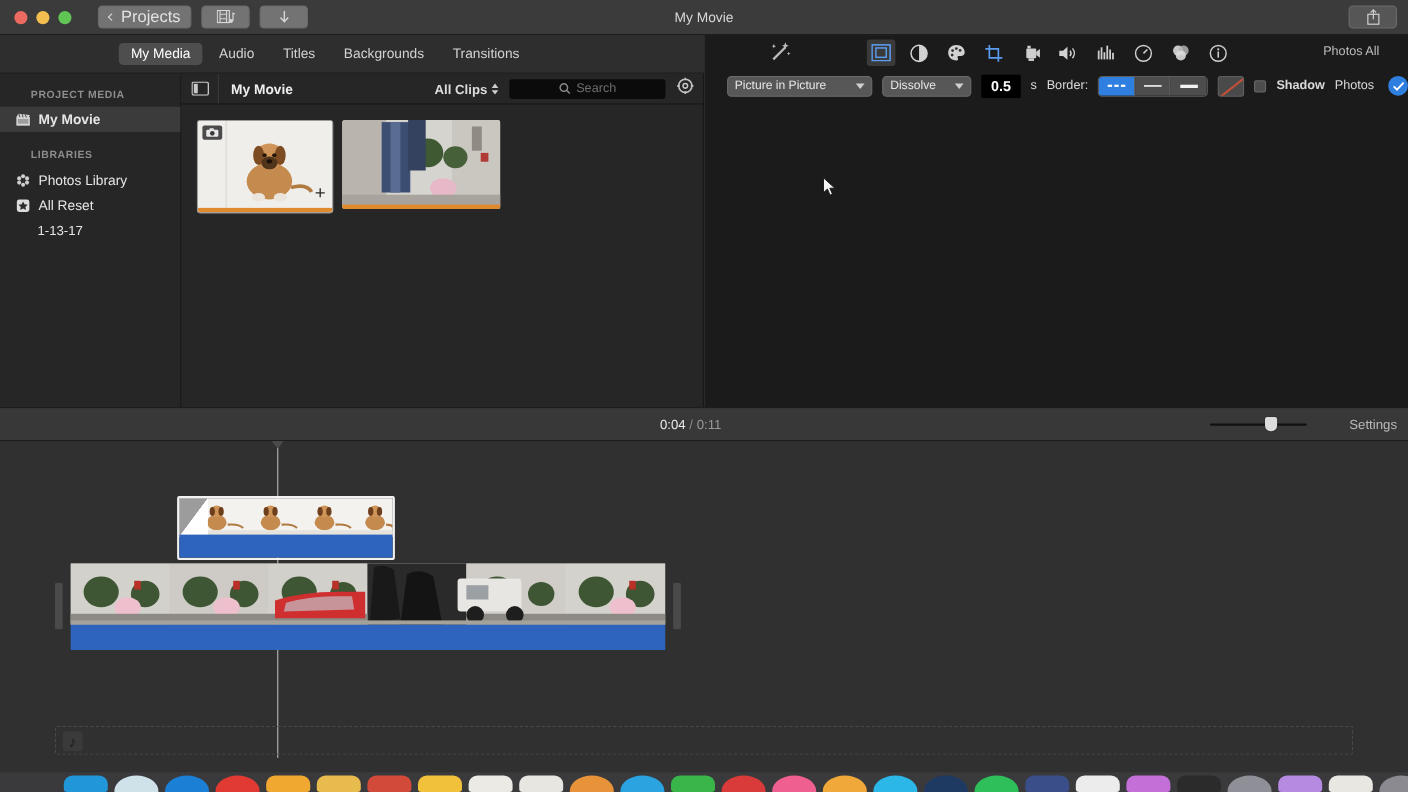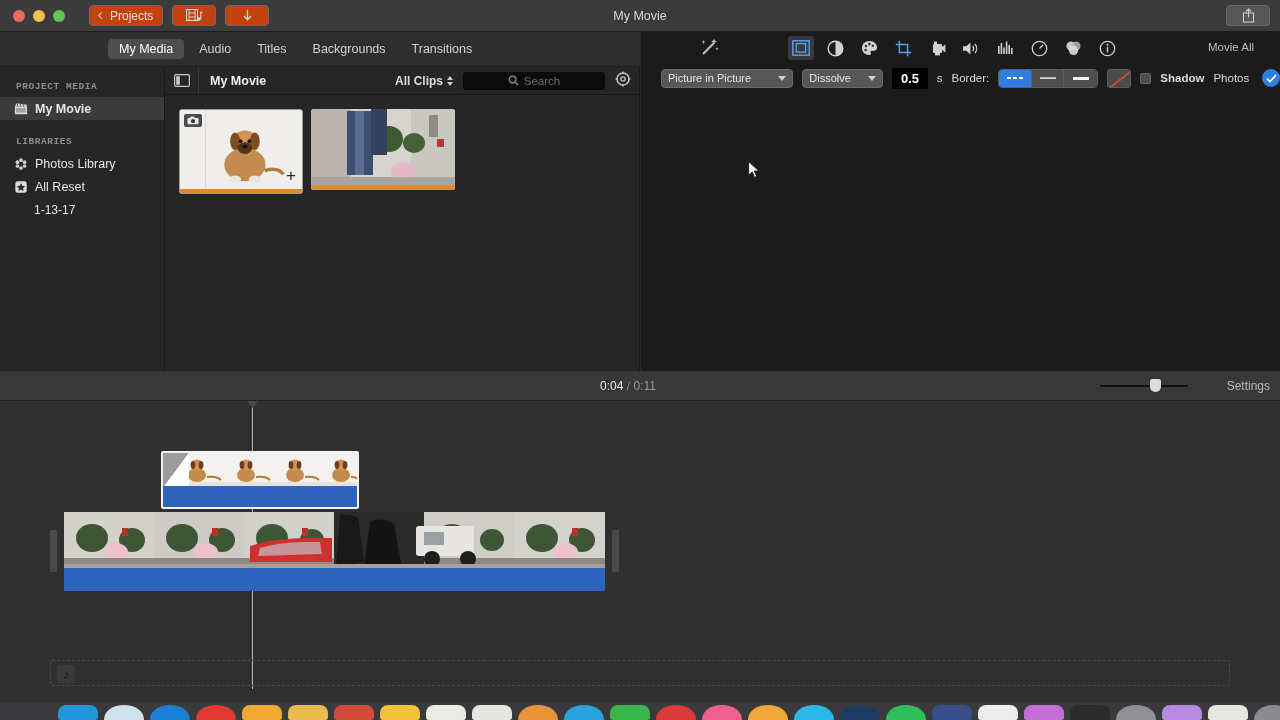--- a/index.html
+++ b/index.html
@@ -19,22 +19,22 @@
     border-bottom: 1px solid #1b1b1b;
     display: flex; align-items: center;
   }
   .traffic { display: flex; gap: 8px; padding-left: 13px; align-items: center; }
   .tl { width: 12px; height: 12px; border-radius: 50%; }
   .tl.red { background: #ec6a5f; }
   .tl.yellow { background: #f4bd50; }
   .tl.green { background: #61c555; }
 
   .tbtn {
-    height: 21px; background: #c2410c; border: 1px solid #6a6a6a;
-    border-radius: 4px; color: #e2e2e2; font-size: 12px;
+    height: 21px; background: #737373; border: 1px solid #6a6a6a;
+    border-radius: 4px; color: #e2e2e2; font-size: 15px;
     display: flex; align-items: center; justify-content: center;
     gap: 4px; padding: 0 9px; cursor: default;
   }
   .tbtn-group { display: flex; align-items: center; gap: 9px; margin-left: 24px; }
   .chev-left {
     display: inline-block; width: 5px; height: 5px;
     border-left: 1.6px solid #d8d8d8; border-bottom: 1.6px solid #d8d8d8;
     transform: rotate(45deg); margin-right: 2px;
   }
   .win-title {
@@ -61,21 +61,21 @@
   .tab.active { background: #4e4e4e; color: #fff; }
 
   
   .sidebar {
     position: absolute; left: 0; top: 67px; width: 165px; height: 303px;
     background: #262626; border-right: 1px solid #171717;
     padding-top: 10px;
   }
   .side-head {
     font-size: 9.5px; font-weight: bold; color: #8d8d8d;
-    letter-spacing: 0.55px; padding: 4px 0 5px 16px; font-family: Liberation Mono, monospace;
+    letter-spacing: 0.55px; padding: 4px 0 5px 28px;
   }
   .side-item {
     display: flex; align-items: center; gap: 7px;
     height: 23px; padding-left: 14px; font-size: 12.5px; color: #e6e6e6;
     cursor: default;
   }
   .side-item.selected { background: #3b3b3b; font-weight: bold; }
   .side-item.sub { padding-left: 34px; font-size: 12px; }
   .side-ic { width: 14px; height: 14px; flex: none; display:block; }
   .disclosure {
@@ -511,21 +511,21 @@
         </div>
         <div class="ibtn">
           <svg width="17" height="17" viewBox="0 0 17 17">
             <circle cx="8.5" cy="8.5" r="7.2" fill="none" stroke="#cfcfcf" stroke-width="1.3"></circle>
             <circle cx="8.5" cy="4.8" r="1" fill="#cfcfcf"></circle>
             <rect x="7.8" y="6.8" width="1.4" height="5.6" fill="#cfcfcf"></rect>
           </svg>
         </div>
       </div>
 
-      <div class="reset-all">Movie All</div>
+      <div class="reset-all">Photos All</div>
     </div>
 
     <div class="insp-ctrl">
       <div class="sel pip">
         <span>Picture in Picture</span>
         <span class="cdn"></span>
       </div>
       <div class="sel dis">
         <span>Dissolve</span>
         <span class="cdn"></span>

